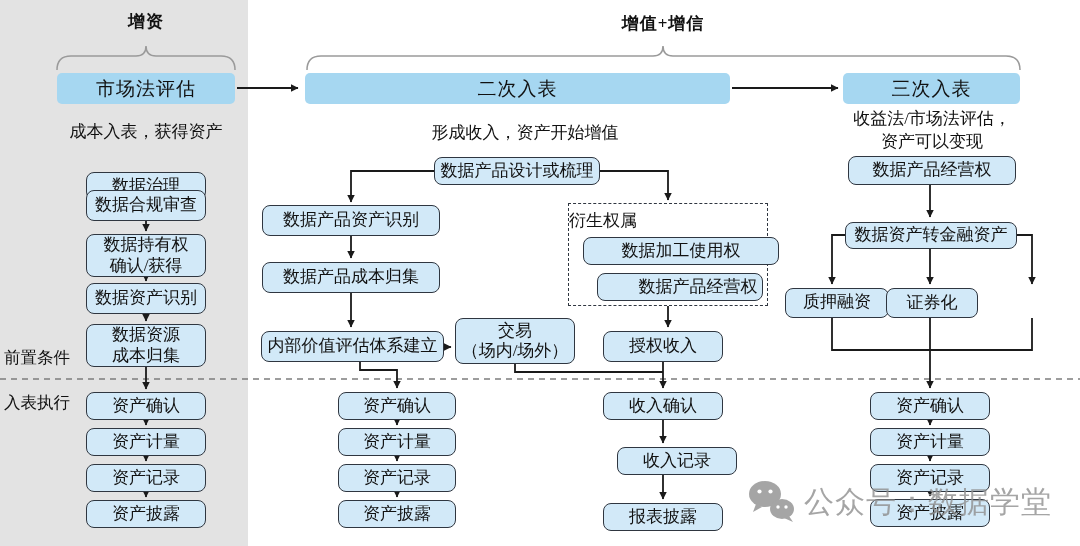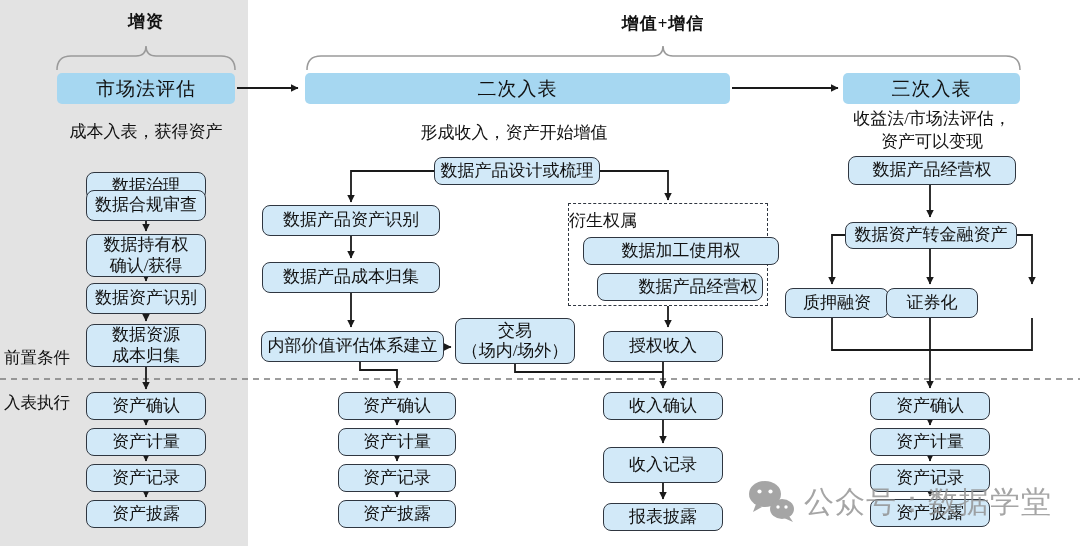--- a/index.html
+++ b/index.html
@@ -124,21 +124,21 @@
   <div class="abs box" style="left:86px;top:234px;width:120px;height:43px;">数据持有权
 确认/获得</div>
   <div class="abs box" style="left:86px;top:283px;width:120px;height:31px;">数据资产识别</div>
   <div class="abs box" style="left:86px;top:324px;width:120px;height:43px;">数据资源
 成本归集</div>
   <div class="abs box" style="left:86px;top:392px;width:120px;height:28px;">资产确认</div>
   <div class="abs box" style="left:86px;top:428px;width:120px;height:28px;">资产计量</div>
   <div class="abs box" style="left:86px;top:464px;width:120px;height:28px;">资产记录</div>
   <div class="abs box" style="left:86px;top:500px;width:120px;height:28px;">资产披露</div>
 
-  <div class="abs lbl" style="left:384px;top:120px;width:260px;height:24px;">形成收入，资产开始增值</div>
+  <div class="abs lbl" style="left:395px;top:120px;width:260px;height:24px;">形成收入，资产开始增值</div>
   <div class="abs box" style="left:434px;top:157px;width:166px;height:28px;">数据产品设计或梳理</div>
   <div class="abs box" style="left:262px;top:205px;width:178px;height:31px;">数据产品资产识别</div>
   <div class="abs box" style="left:262px;top:262px;width:178px;height:31px;">数据产品成本归集</div>
   <div class="abs box" style="left:261px;top:331px;width:183px;height:31px;">内部价值评估体系建立</div>
   <div class="abs box" style="left:455px;top:318px;width:120px;height:46px;">交易
 （场内/场外）</div>
 
   <div class="abs dashed-group" style="left:568px;top:203px;width:200px;height:103px;">
     <div class="group-title">衍生权属</div>
     <div class="box" style="position:absolute;left:14px;top:33px;width:196px;height:28px;text-align:right;">数据加工使用权</div>
@@ -146,28 +146,28 @@
   </div>
 
   <div class="abs box" style="left:603px;top:331px;width:120px;height:31px;">授权收入</div>
 
   <div class="abs box" style="left:338px;top:392px;width:118px;height:28px;">资产确认</div>
   <div class="abs box" style="left:338px;top:428px;width:118px;height:28px;">资产计量</div>
   <div class="abs box" style="left:338px;top:464px;width:118px;height:28px;">资产记录</div>
   <div class="abs box" style="left:338px;top:500px;width:118px;height:28px;">资产披露</div>
 
   <div class="abs box" style="left:603px;top:392px;width:120px;height:28px;">收入确认</div>
-  <div class="abs box" style="left:603px;top:447px;width:120px;height:36px;">收入记录</div>
+  <div class="abs box" style="left:617px;top:447px;width:120px;height:28px;">收入记录</div>
   <div class="abs box" style="left:603px;top:503px;width:120px;height:28px;">报表披露</div>
 
   <div class="abs lbl" style="left:828px;top:109px;width:208px;height:42px;">收益法/市场法评估，
 资产可以变现</div>
   <div class="abs box" style="left:848px;top:156px;width:168px;height:29px;">数据产品经营权</div>
   <div class="abs box" style="left:845px;top:222px;width:172px;height:27px;">数据资产转金融资产</div>
-  <div class="abs box" style="left:785px;top:288px;width:104px;height:30px;">质押融资</div>
+  <div class="abs box" style="left:785px;top:288px;width:104px;height:30px;font-family:Liberation Mono, monospace;">质押融资</div>
   <div class="abs box" style="left:886px;top:288px;width:92px;height:30px;">证券化</div>
   <div class="abs box" style="left:870px;top:392px;width:120px;height:28px;">资产确认</div>
   <div class="abs box" style="left:870px;top:428px;width:120px;height:28px;">资产计量</div>
   <div class="abs box" style="left:870px;top:464px;width:120px;height:28px;">资产记录</div>
   <div class="abs box" style="left:870px;top:499px;width:120px;height:28px;">资产披露</div>
 
   <div id="watermark" class="abs" style="left:748px;top:480px;">
     <svg width="48" height="44" viewBox="0 0 48 44">
       <g style="fill:var(--watermark-color)">
         <ellipse cx="17" cy="14" rx="16" ry="13"></ellipse>

